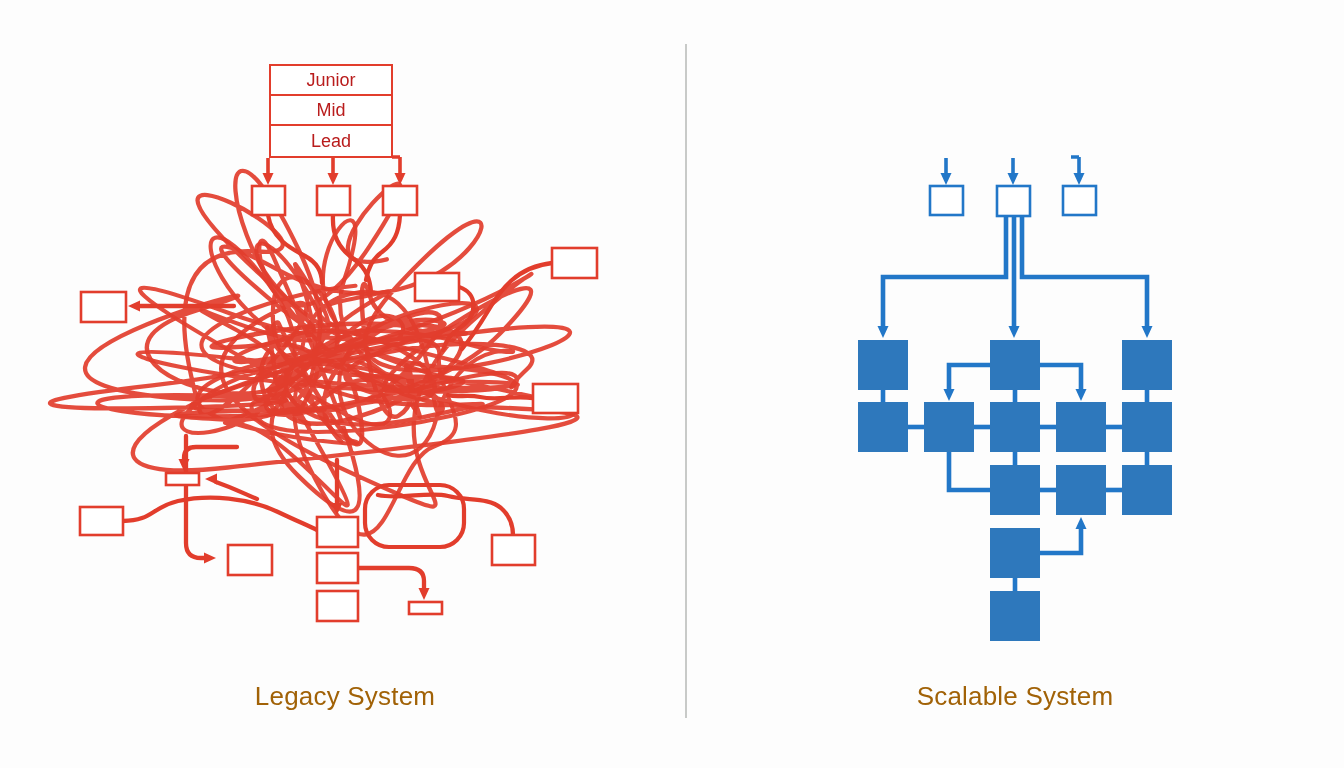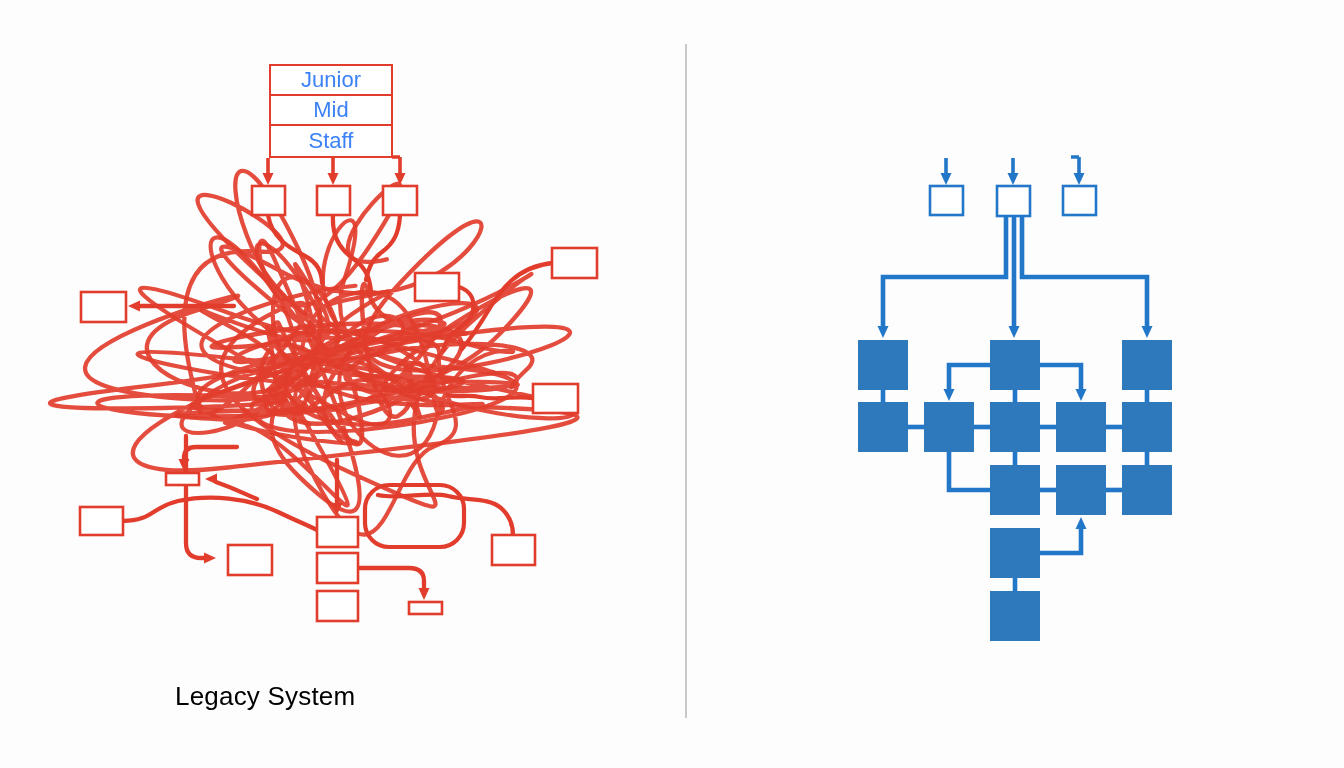--- a/index.html
+++ b/index.html
@@ -3,25 +3,25 @@
 <meta charset="utf-8">
 <style>
   html,body{margin:0;padding:0}
   body{width:1344px;height:768px;position:relative;background:#fdfdfd;overflow:hidden;
        font-family:"Liberation Sans",sans-serif}
   #stage{position:absolute;inset:0;width:1344px;height:768px}
   svg#art{position:absolute;left:0;top:0;z-index:1}
   .hbox{position:absolute;display:grid;grid-template-rows:1fr 1fr 1fr;background:#fff;z-index:2;box-sizing:border-box}
   .hbox.red{border:2.5px solid #e23d2c}
   .hbox.blue{border:2.5px solid #2277c8}
-  .hbox>div{display:flex;align-items:center;justify-content:center;font-size:22px;color:#3b82f6}
+  .hbox>div{display:flex;align-items:center;justify-content:center;font-size:18px;color:#b91c1c}
   .hbox.red>div:not(:last-child){border-bottom:2px solid #e23d2c}
   .hbox.blue>div:not(:last-child){border-bottom:2px solid #2277c8}
   .syslabel{position:absolute;top:681px;width:340px;height:30px;line-height:30px;
-            font-size:26px;color:#000000;text-align:left;z-index:2;letter-spacing:.2px}
+            font-size:26px;color:#a16207;text-align:center;z-index:2;letter-spacing:.2px}
   #divider{position:absolute;left:685px;top:44px;width:2px;height:674px;background:#c8cac8;z-index:0}
 </style>
 </head>
 <body>
 
 <div id="stage">
   <div id="divider"></div>
 
   <svg id="art" width="1344" height="768" viewBox="0 0 1344 768">
       <path d="M327.5,417.8 C216.4,318.9 377.9,400.5 302.1,283.7 S217.8,336.4 488.5,387.3 S289.4,442.0 344.8,278.0 S208.9,349.2 441.5,366.9 S296.3,462.1 258.4,419.1 S352.7,425.4 288.8,396.3 S330.8,438.2 305.4,422.7 S245.1,313.0 321.4,450.6 S290.1,423.4 235.1,423.7 S372.8,403.5 237.7,330.7 S391.3,411.9 315.7,295.1 S410.6,428.9 224.1,419.6 S467.4,408.1 272.9,410.5 S284.0,392.6 347.2,333.4 S468.8,384.3 230.3,358.1 S265.9,398.3 462.2,391.1 S208.9,328.7 346.5,300.1 S232.6,312.1 309.3,467.3 S386.2,463.1 434.4,446.2 S434.2,396.1 439.2,354.4 S242.3,371.4 234.6,361.0 S343.8,311.3 461.0,342.5 S465.4,308.0 436.4,418.6 S252.3,362.2 406.1,314.3 S447.0,392.8 228.8,313.0 S251.2,363.5 344.8,414.0 S379.9,318.5 236.0,371.0 S400.2,452.2 352.6,441.1 S267.4,311.0 353.7,293.2 S427.0,433.7 441.9,411.2 S301.9,324.9 203.4,398.0 S377.9,428.2 268.2,283.5 S202.3,381.1 427.4,381.4 S403.7,400.1 260.6,373.8 S268.1,293.8 355.5,285.8" fill="none" stroke="#e23d2c" stroke-width="4.1" stroke-linecap="round" stroke-linejoin="round" opacity="0.92"></path>
@@ -110,18 +110,19 @@
       <polygon points="1014,338 1008.5,326 1019.5,326" fill="#2277c8"></polygon>
       <polygon points="1147,338 1141.5,326 1152.5,326" fill="#2277c8"></polygon>
       <polygon points="949,401 943.5,389 954.5,389" fill="#2277c8"></polygon>
       <polygon points="1081,401 1075.5,389 1086.5,389" fill="#2277c8"></polygon>
       <polygon points="1081,517 1075.5,529 1086.5,529" fill="#2277c8"></polygon>
     </svg>
 
   <div class="hbox red" style="left:269px;top:64px;width:124px;height:94px">
     <div>Junior</div>
     <div>Mid</div>
-    <div>Staff</div>
+    <div>Lead</div>
   </div>
 
 
   <div class="syslabel" style="left:175px">Legacy System</div>
+  <div class="syslabel" style="left:845px">Scalable System</div>
 </div>
 
 </body></html>

